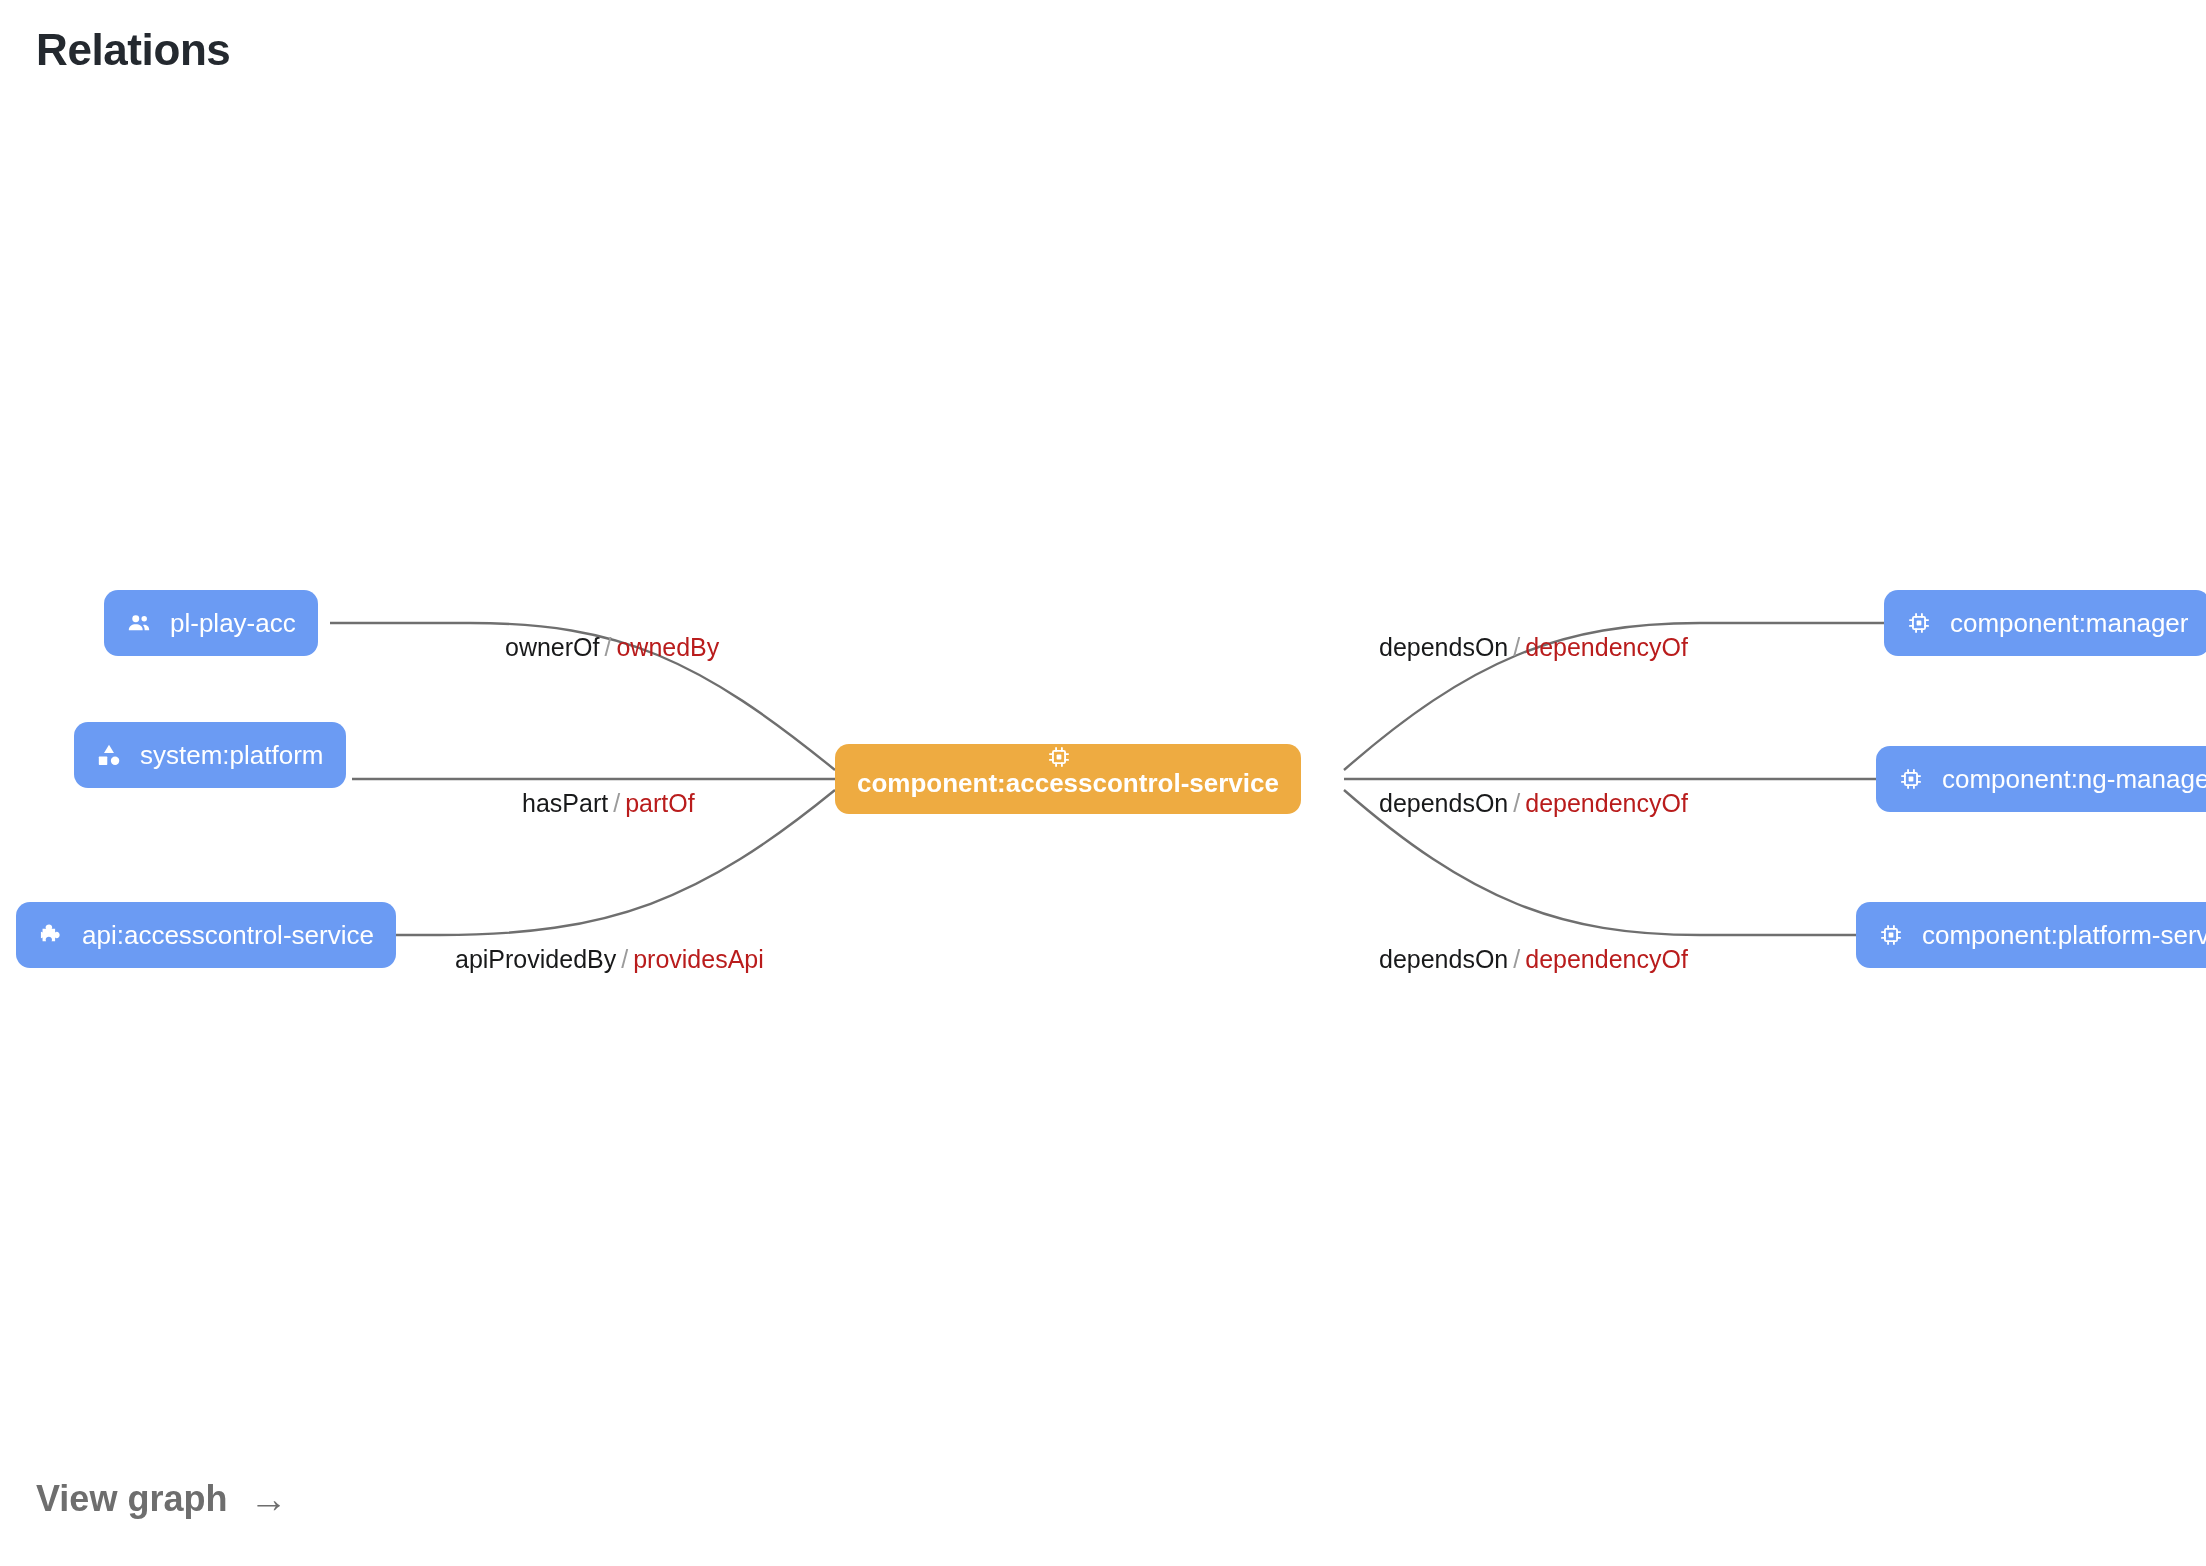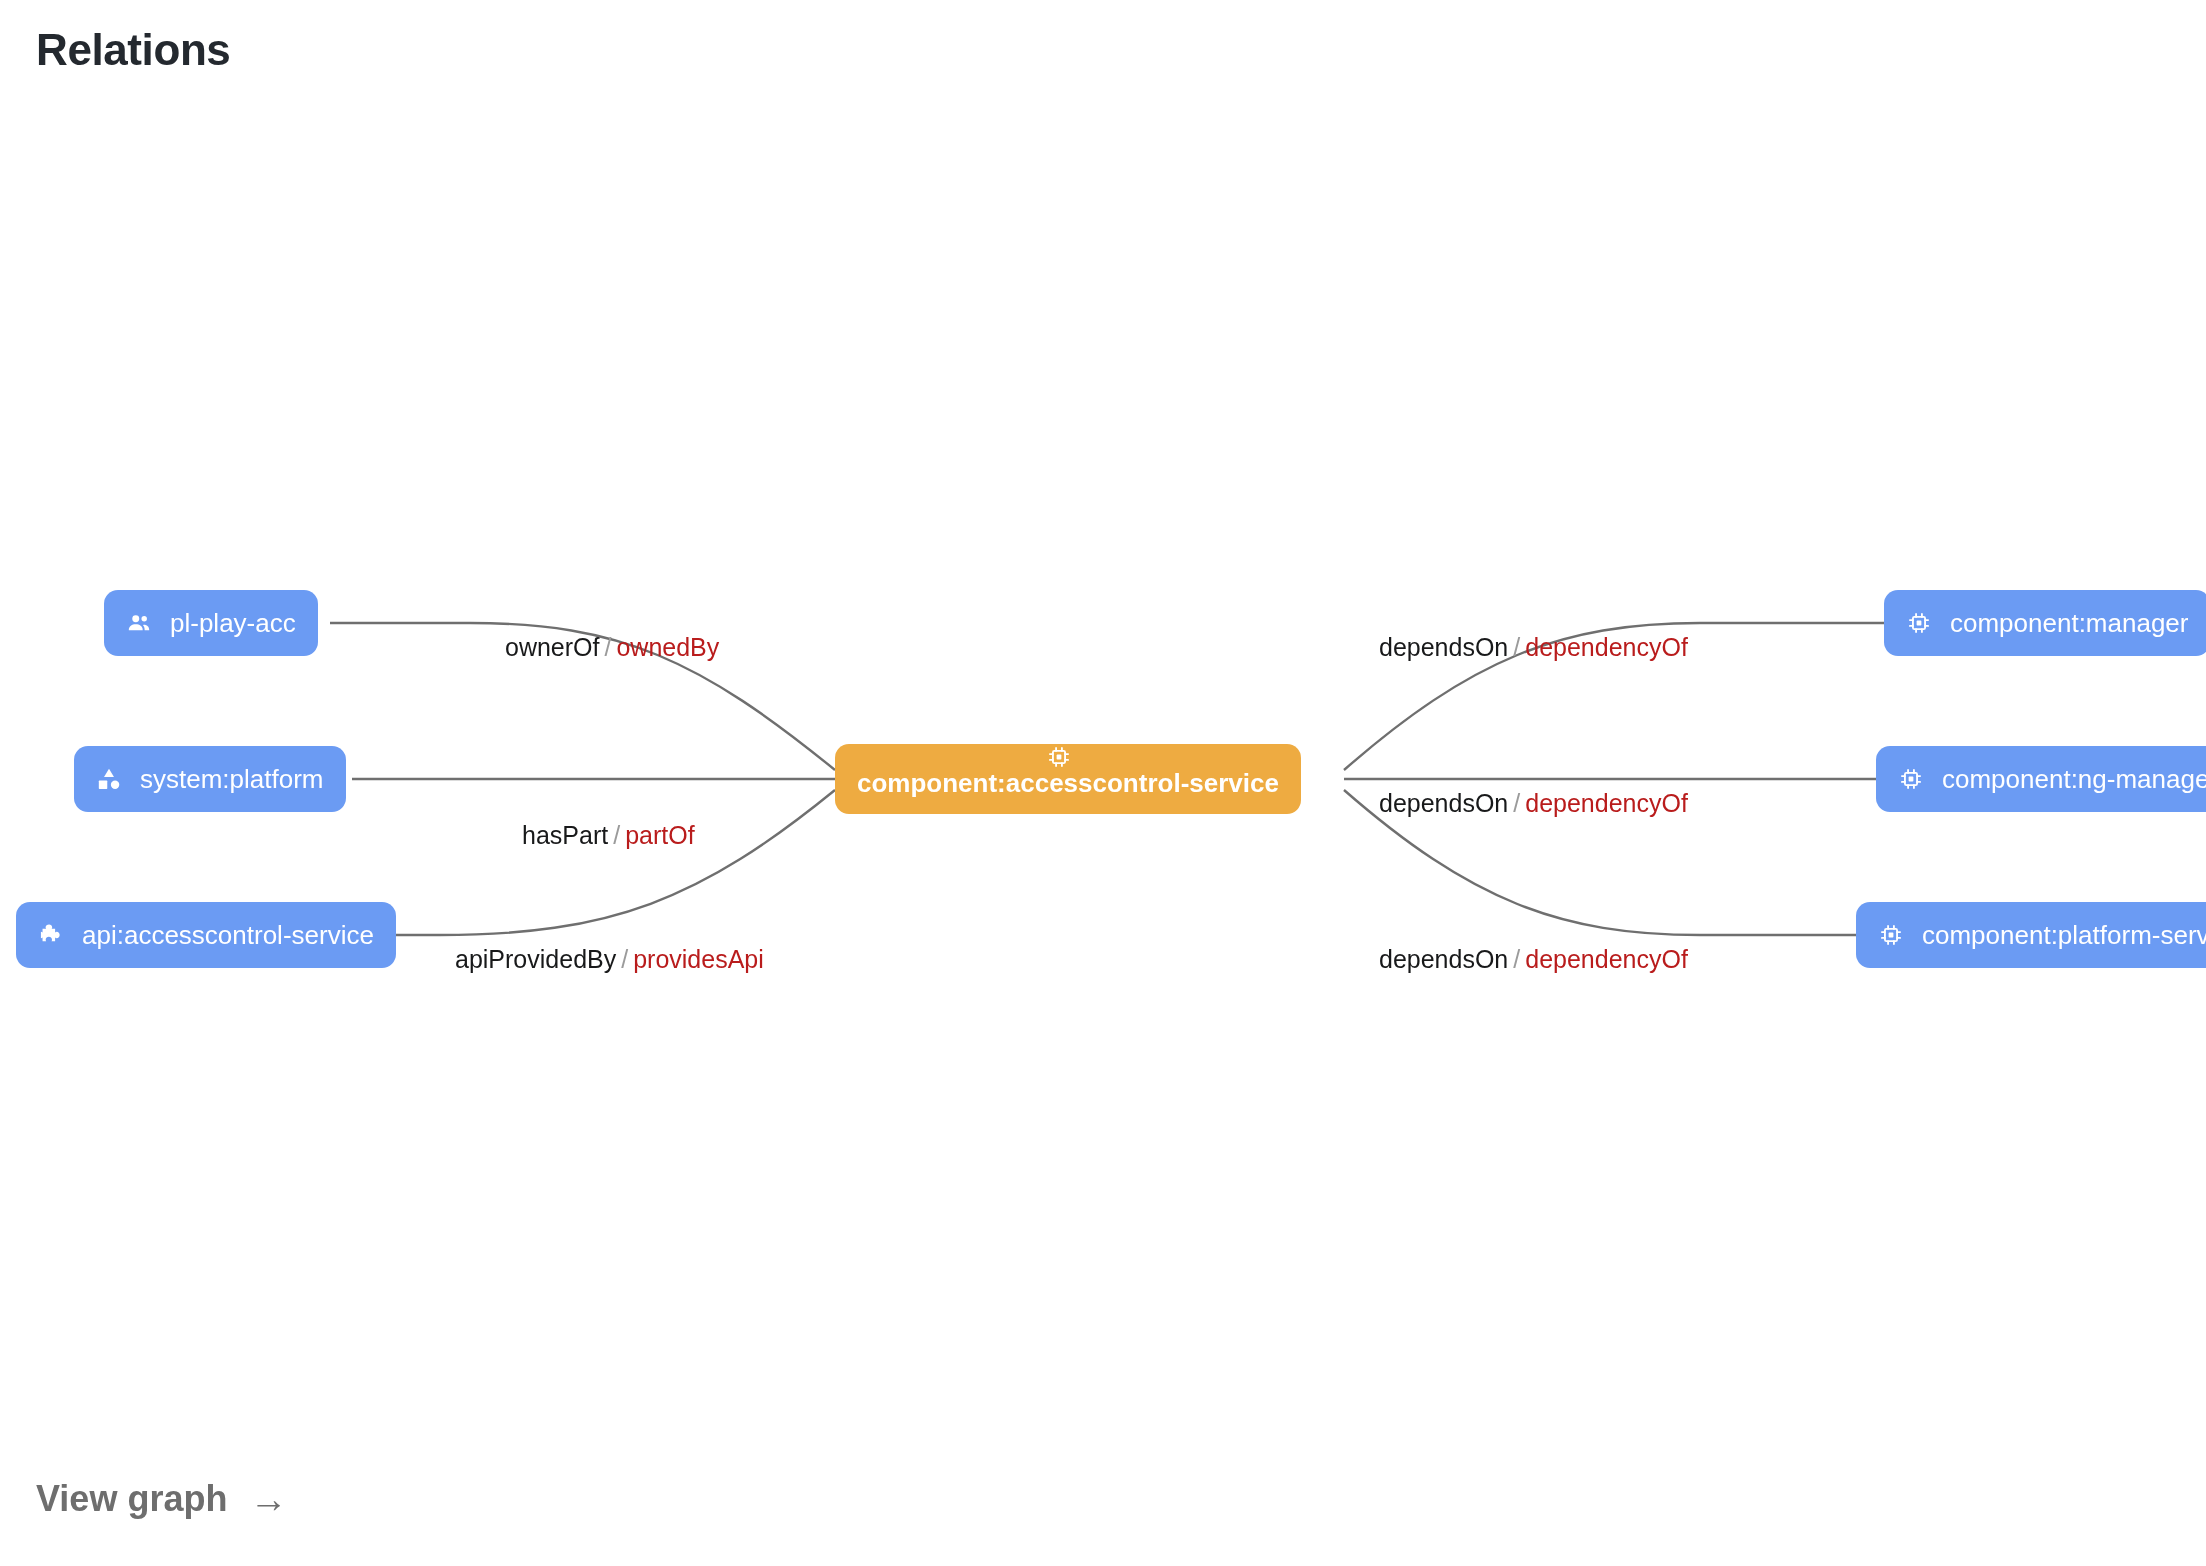--- a/index.html
+++ b/index.html
@@ -138,21 +138,21 @@
       <svg width="26" height="26" viewBox="0 0 24 24" fill="#ffffff">
         <circle cx="9" cy="8" r="3.2"></circle>
         <circle cx="16.8" cy="8" r="2.5"></circle>
         <path d="M2.6 18.2c0-3.1 2.9-5 6.4-5s6.4 1.9 6.4 5v0.6H2.6z"></path>
         <path d="M16.6 13.6c2.8 0.1 4.8 1.8 4.8 4.6v0.6h-4.2v-0.6c0-1.7-0.6-3.2-1.6-4.3z"></path>
       </svg>
     </span>
     <span class="node-label">pl-play-acc</span>
   </div>
 
-  <div class="graph-node" style="left:74px; top:746px;">
+  <div class="graph-node" style="left:74px; top:722px;">
     <span class="node-icon">
       <svg width="26" height="26" viewBox="0 0 24 24" fill="#ffffff">
         <path d="M12 2.6 L16.6 10.2 L7.4 10.2 Z"></path>
         <rect x="2.6" y="13.4" width="7.8" height="7.8" rx="0.6"></rect>
         <circle cx="17.6" cy="17.3" r="3.9"></circle>
       </svg>
     </span>
     <span class="node-label">system:platform</span>
   </div>
 
@@ -206,21 +206,21 @@
         <path d="M9.3 6.4V3.6M14.7 6.4V3.6M9.3 20.4v-2.8M14.7 20.4v-2.8M6.4 9.3H3.6M6.4 14.7H3.6M20.4 9.3h-2.8M20.4 14.7h-2.8" stroke-linecap="round"></path>
       </svg>
     </span>
     <span class="node-label">component:platform-service</span>
   </div>
 
   <div class="edge-label" style="left:505px; top:635px;">
     <span class="rel-forward">ownerOf</span><span class="rel-sep">/</span><span class="rel-reverse">ownedBy</span>
   </div>
 
-  <div class="edge-label" style="left:522px; top:791px;margin-top:32px;">
+  <div class="edge-label" style="left:522px; top:791px;">
     <span class="rel-forward">hasPart</span><span class="rel-sep">/</span><span class="rel-reverse">partOf</span>
   </div>
 
   <div class="edge-label" style="left:455px; top:947px;">
     <span class="rel-forward">apiProvidedBy</span><span class="rel-sep">/</span><span class="rel-reverse">providesApi</span>
   </div>
 
   <div class="edge-label" style="left:1379px; top:635px;">
     <span class="rel-forward">dependsOn</span><span class="rel-sep">/</span><span class="rel-reverse">dependencyOf</span>
   </div>

